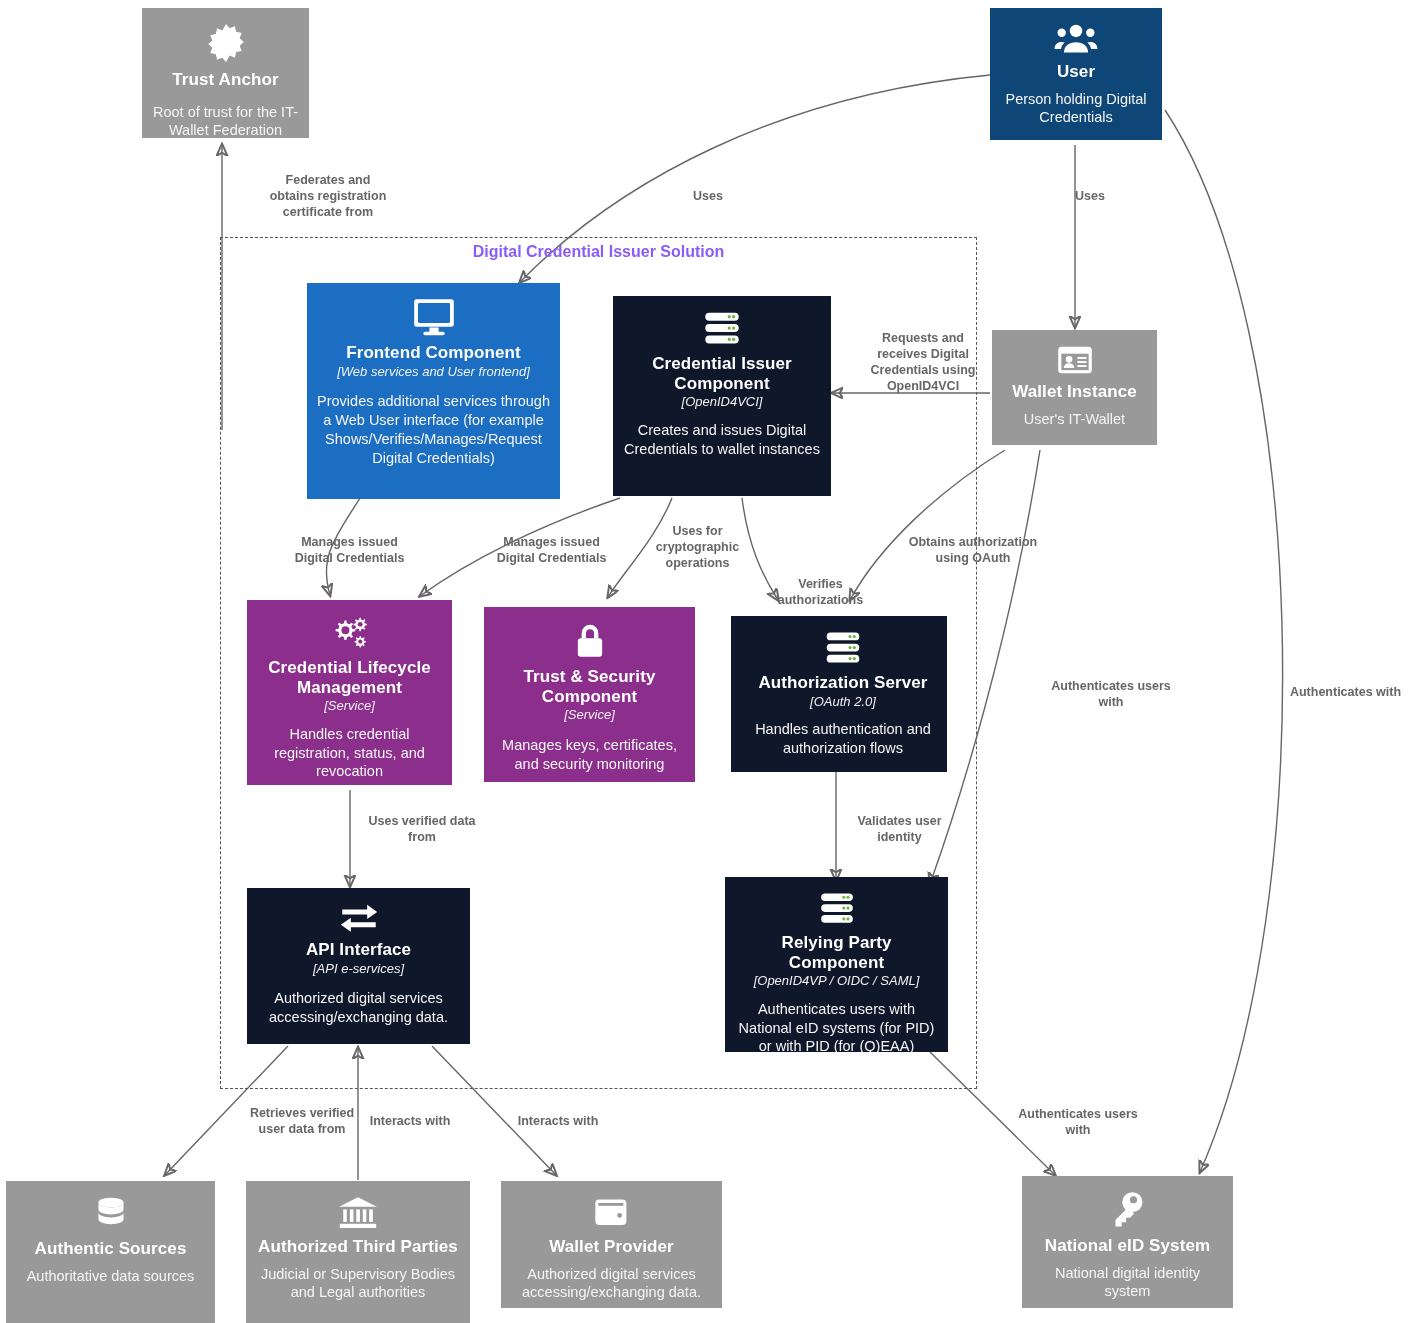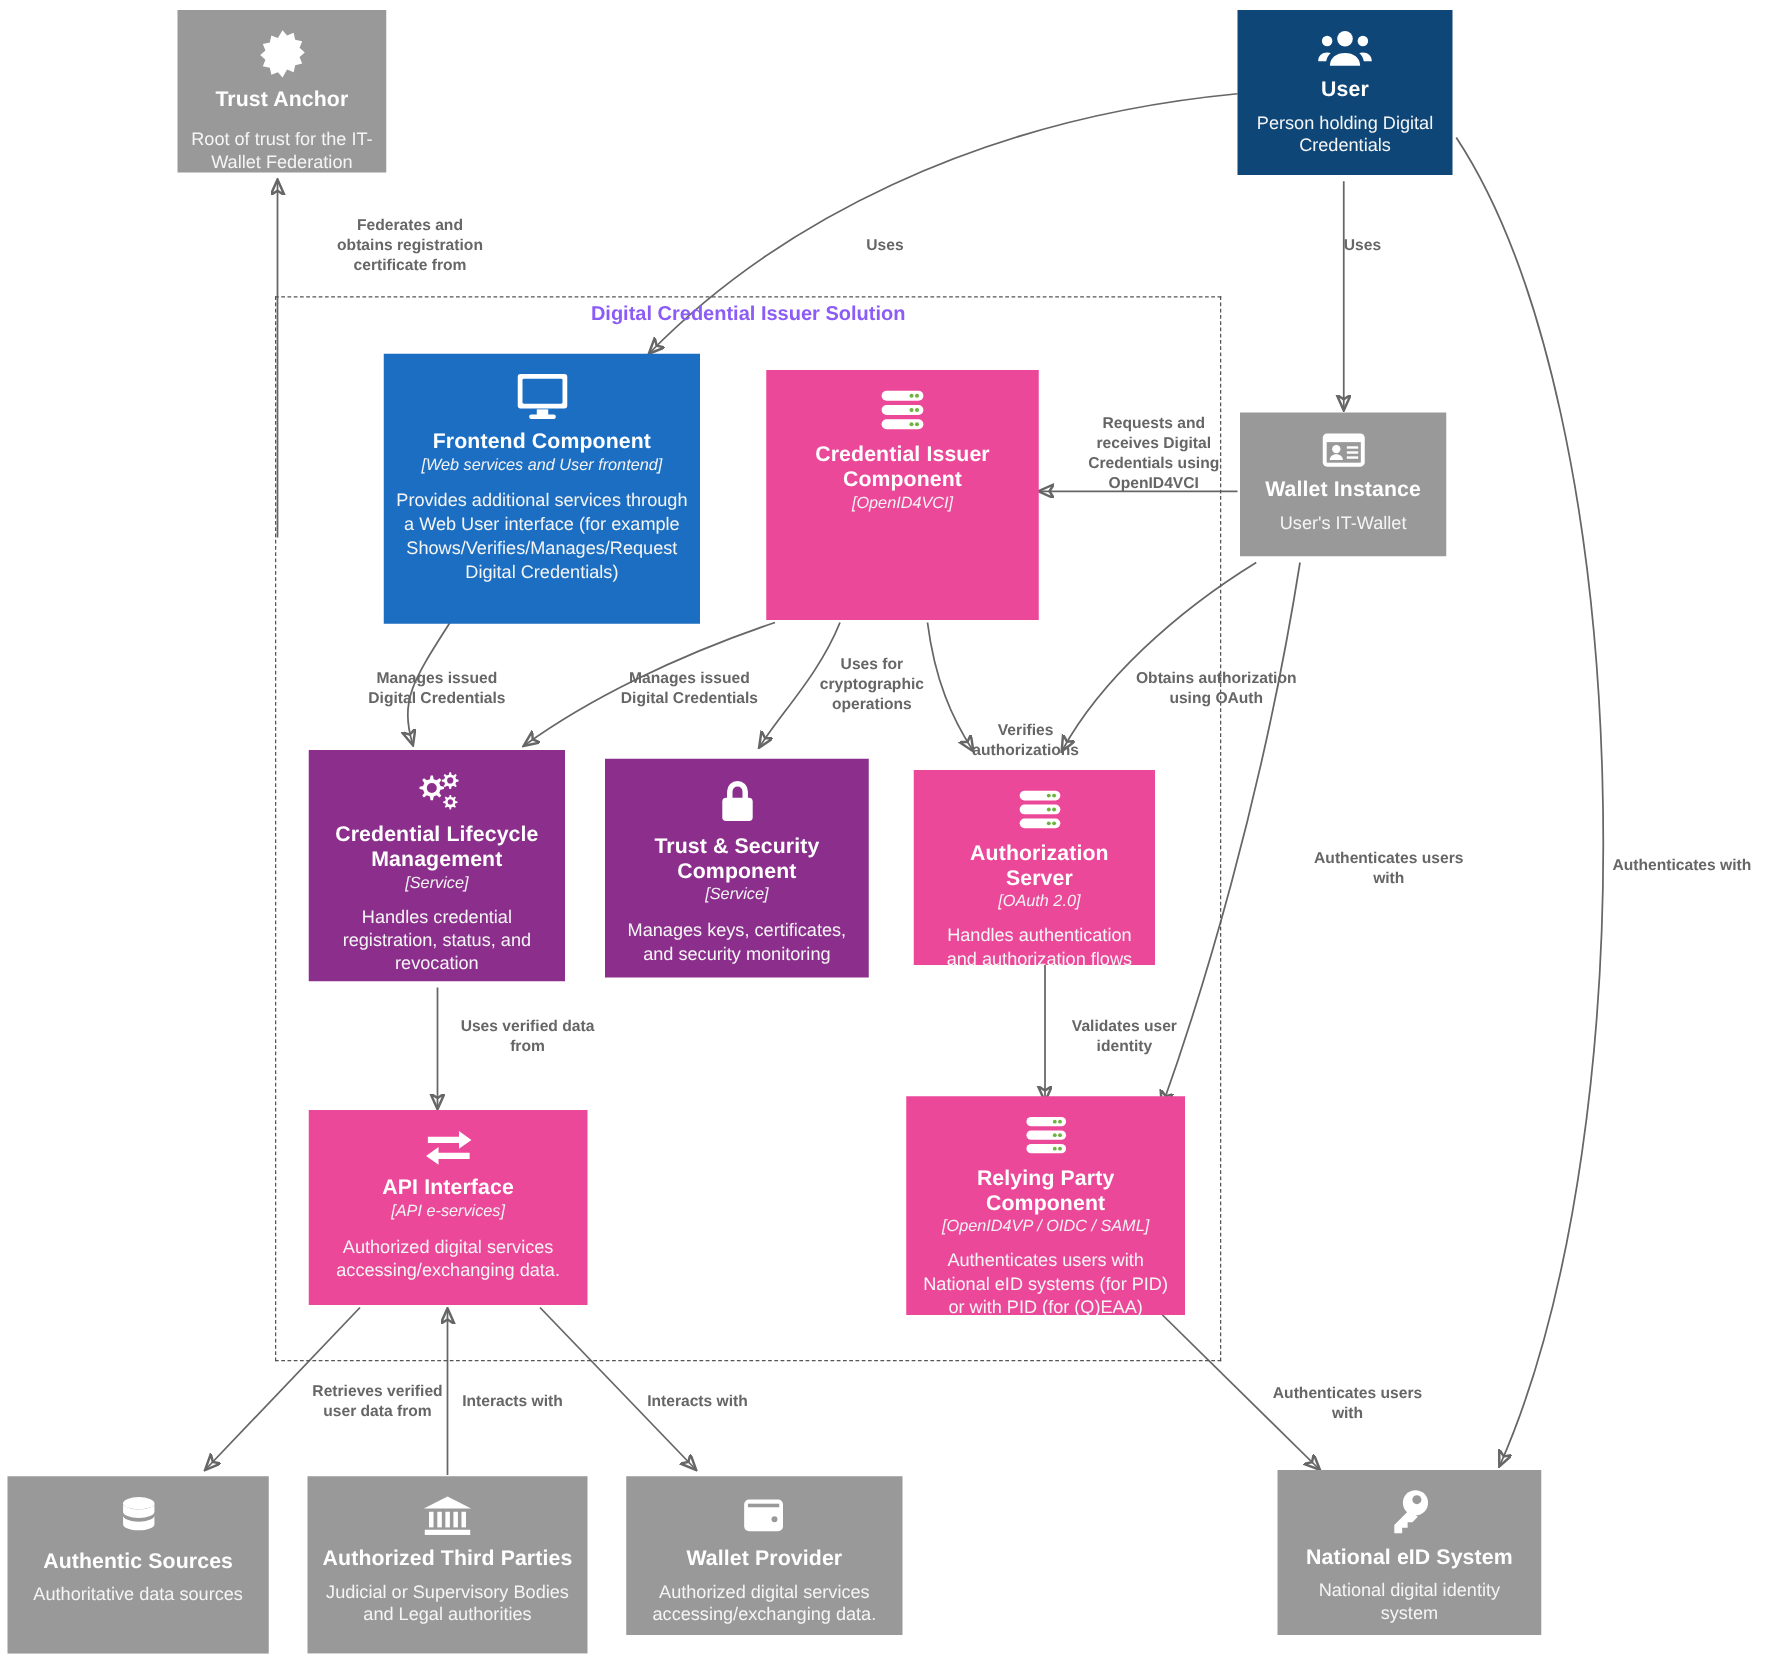--- a/index.html
+++ b/index.html
@@ -58,21 +58,21 @@
   }
   .node .desc {
     font-size: 14.5px;
     line-height: 1.3;
     margin-top: 13px;
     color: #f5f5f5;
   }
   .node.gray  { background: #999999; }
   .node.blue  { background: #0e4678; }
   .node.blue2 { background: #1b6ec2; }
-  .node.green { background: #ec4899; }
+  .node.green { background: #0f172a; }
   .node.purple{ background: #8c2f8c; }
 
   .boundary {
     position: absolute;
     box-sizing: border-box;
     border: 1.5px dashed #555555;
     background: transparent;
   }
   .boundary-title {
     position: absolute;
@@ -196,20 +196,21 @@
         <circle cx="15.8" cy="3.5" r="0.85" fill="#6cb33f"></circle>
         <circle cx="18.1" cy="3.5" r="0.85" fill="#6cb33f"></circle>
         <circle cx="15.8" cy="9.5" r="0.85" fill="#6cb33f"></circle>
         <circle cx="18.1" cy="9.5" r="0.85" fill="#6cb33f"></circle>
         <circle cx="15.8" cy="15.5" r="0.85" fill="#6cb33f"></circle>
         <circle cx="18.1" cy="15.5" r="0.85" fill="#6cb33f"></circle>
       </svg>
     </span>
     <div class="title">Credential Issuer Component</div>
     <div class="tech">[OpenID4VCI]</div>
+    <div class="desc" style="margin-top:11px;">Creates and issues Digital Credentials to wallet instances</div>
   </div>
 
   <div class="node gray" style="left:992px; top:330px; width:165px; height:115px;">
     <span class="icon">
       <svg width="42" height="32" viewBox="0 0 24 18" fill="#ffffff">
         <rect x="2.4" y="1.4" width="19.2" height="15.2" rx="2"></rect>
         <rect x="4.2" y="5.4" width="15.6" height="9.4" fill="#999999"></rect>
         <circle cx="8.6" cy="8.6" r="1.9" fill="#ffffff"></circle>
         <path d="M5.6 13.6c0-1.7 1.3-2.7 3-2.7s3 1 3 2.7z" fill="#ffffff"></path>
         <rect x="13.4" y="7.3" width="5.2" height="1.1" fill="#ffffff"></rect>
@@ -242,21 +243,21 @@
       <svg width="38" height="40" viewBox="0 0 20 21" fill="#ffffff">
         <path d="M5.6 9.2V6.4a4.4 4.4 0 1 1 8.8 0v2.8h-2.3V6.4a2.1 2.1 0 1 0-4.2 0v2.8z"></path>
         <rect x="3.6" y="9.0" width="12.8" height="9.8" rx="1.6"></rect>
       </svg>
     </span>
     <div class="title">Trust &amp; Security Component</div>
     <div class="tech">[Service]</div>
     <div class="desc" style="margin-top:13px;">Manages keys, certificates, and security monitoring</div>
   </div>
 
-  <div class="node green" style="left:731px; top:616px; width:193px; height:156px;padding-left:16px;">
+  <div class="node green" style="left:731px; top:616px; width:216px; height:156px;padding-left:16px;">
     <span class="icon">
       <svg width="46" height="37" viewBox="0 0 24 20" fill="#ffffff">
         <rect x="3.2" y="1.4" width="17.6" height="4.2" rx="2.1"></rect>
         <rect x="3.2" y="7.4" width="17.6" height="4.2" rx="2.1"></rect>
         <rect x="3.2" y="13.4" width="17.6" height="4.2" rx="2.1"></rect>
         <circle cx="15.8" cy="3.5" r="0.85" fill="#6cb33f"></circle>
         <circle cx="18.1" cy="3.5" r="0.85" fill="#6cb33f"></circle>
         <circle cx="15.8" cy="9.5" r="0.85" fill="#6cb33f"></circle>
         <circle cx="18.1" cy="9.5" r="0.85" fill="#6cb33f"></circle>
         <circle cx="15.8" cy="15.5" r="0.85" fill="#6cb33f"></circle>

